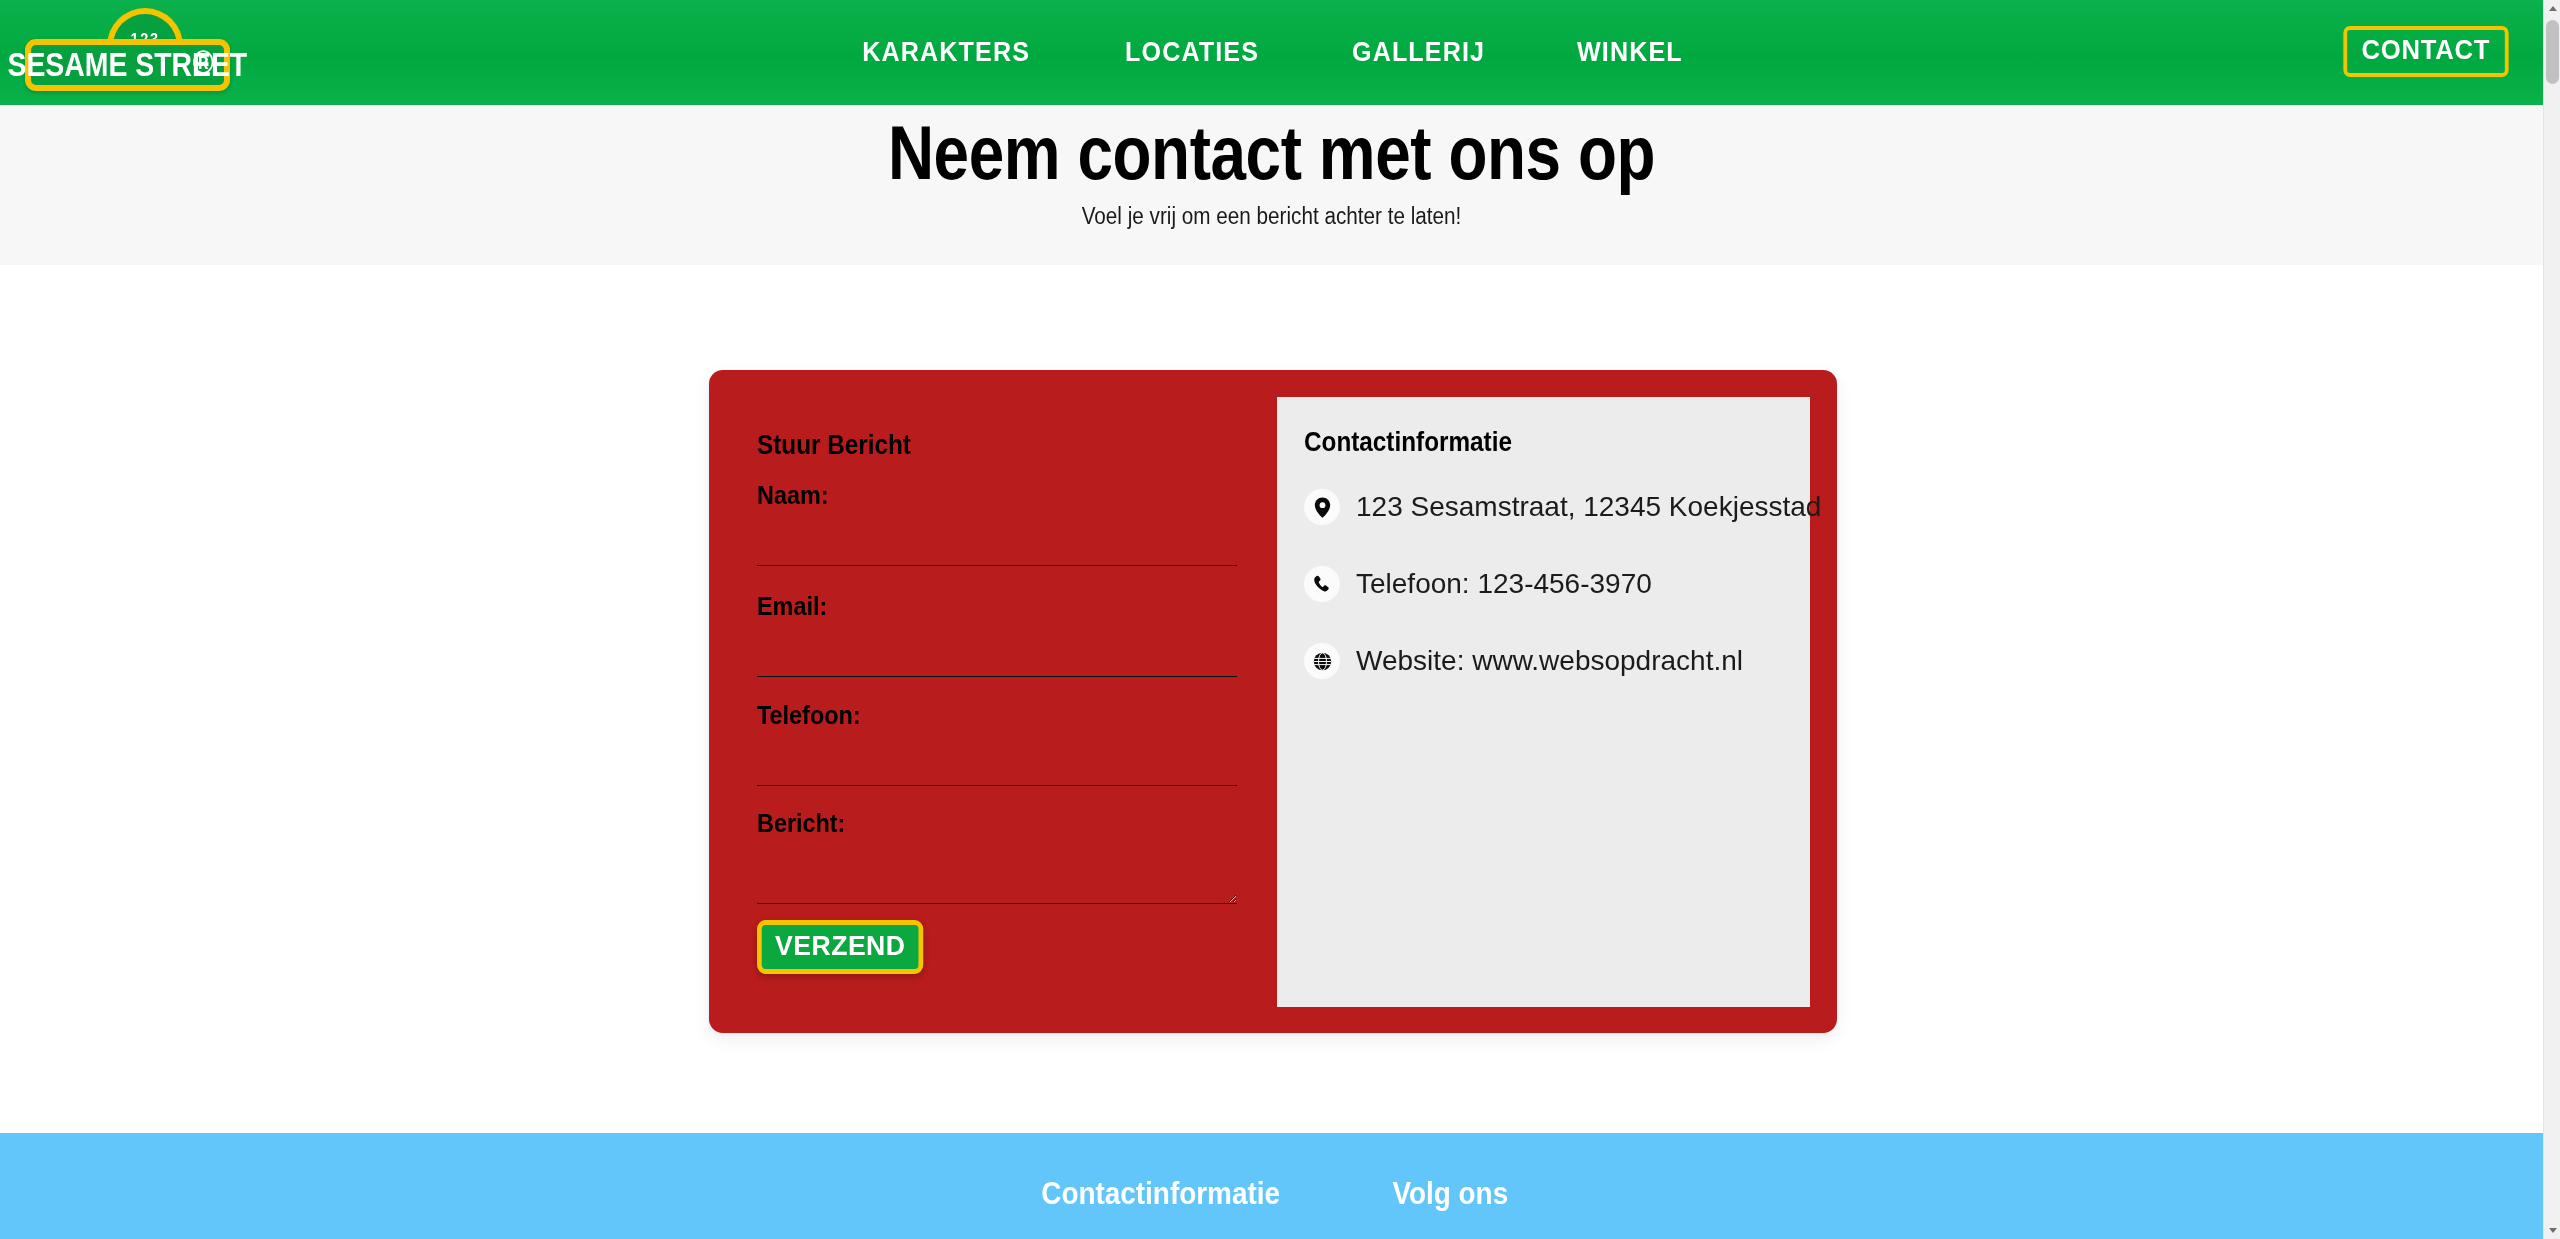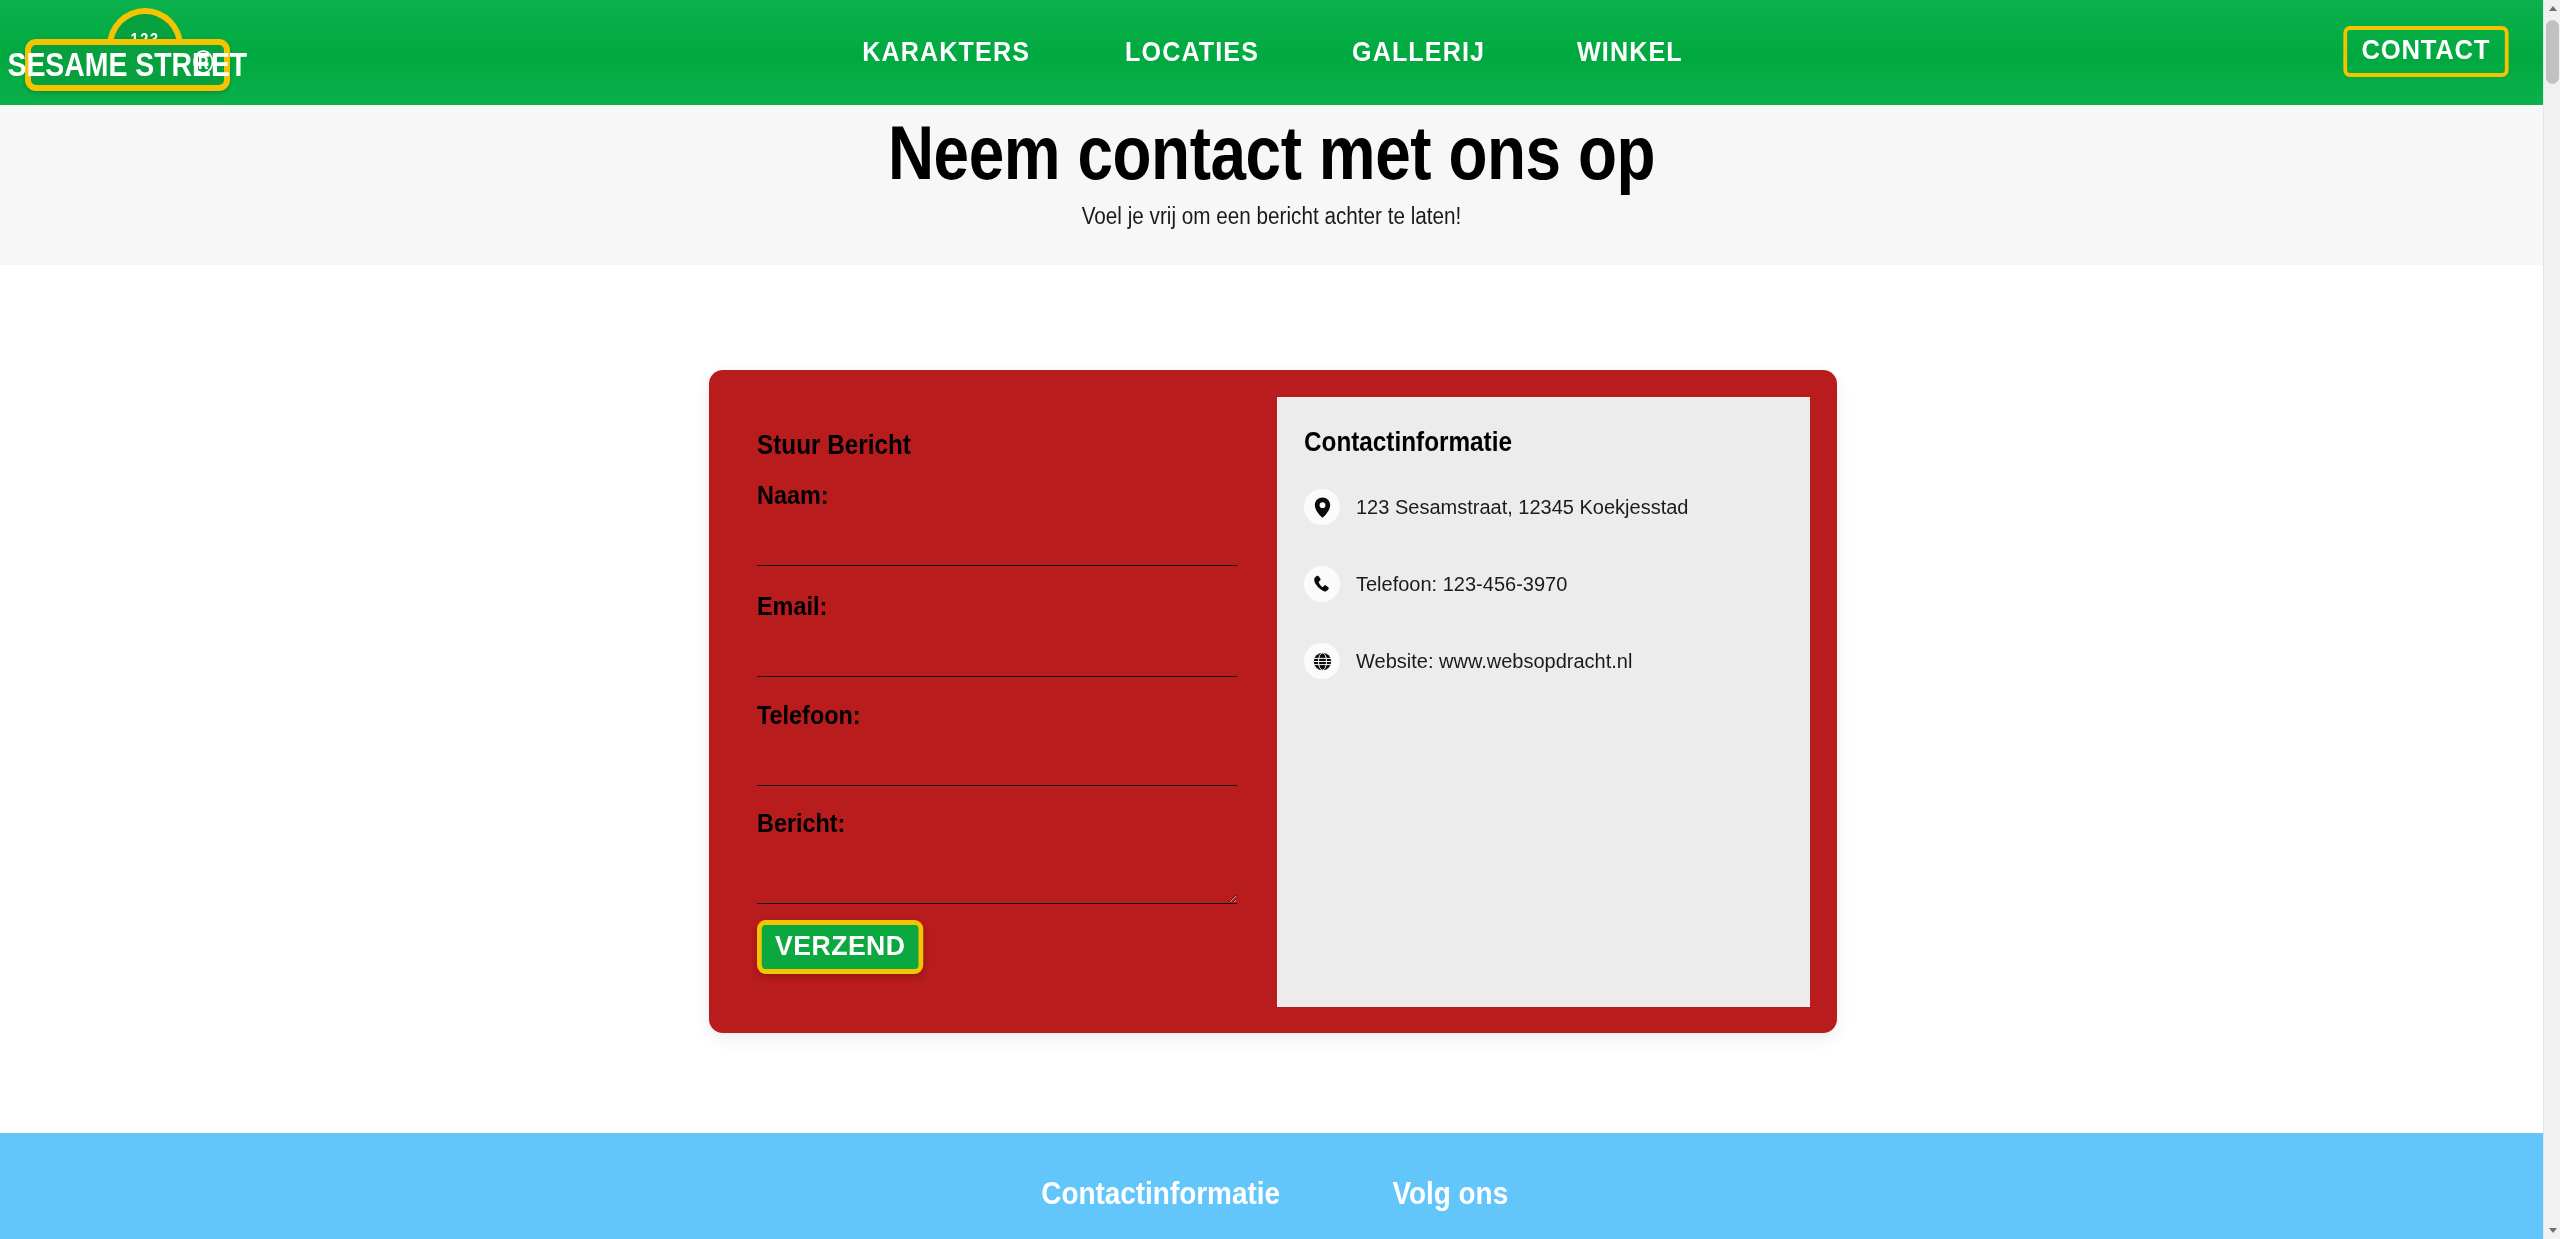--- a/index.html
+++ b/index.html
@@ -304,21 +304,21 @@
     height: 36px;
     border-radius: 50%;
     background: #fbfbfb;
     display: flex;
     align-items: center;
     justify-content: center;
   }
   .info-icon svg { display: block; }
   .info-text {
     font-family: "Liberation Sans", sans-serif;
-    font-size: 20px;
+    font-size: 28px;
     color: #1b1b1b;
     white-space: nowrap;
   }
 
   
   .site-footer {
     position: absolute;
     top: 1133px; left: 0;
     width: 2543px;
     height: 106px;

